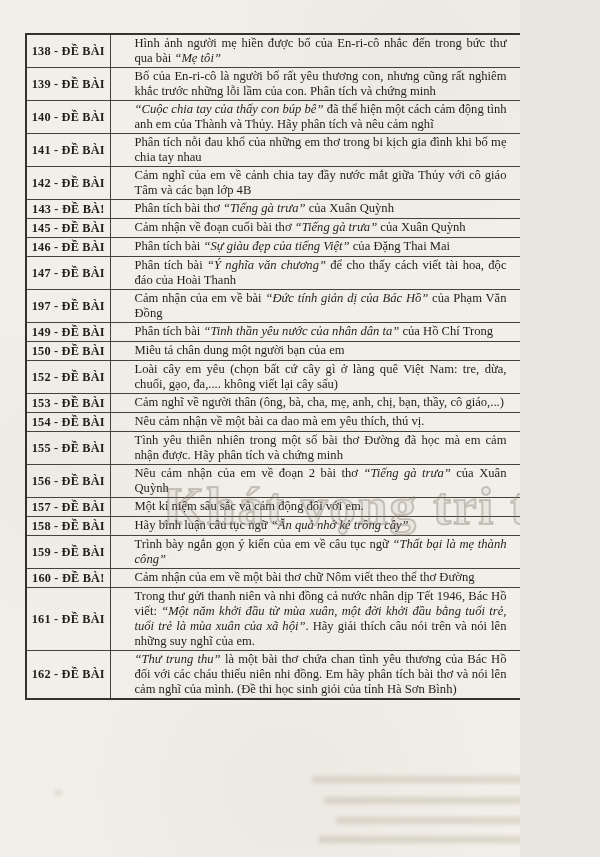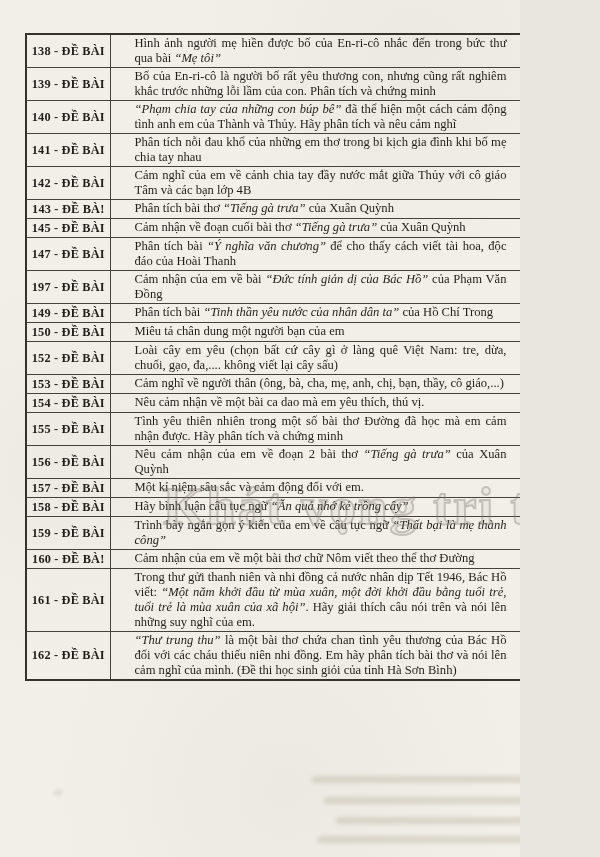--- a/index.html
+++ b/index.html
@@ -97,21 +97,21 @@
           <td class="c-desc"><span>Hình ảnh người mẹ hiền được bố của En-ri-cô nhắc đến trong bức thư qua bài </span><i>“Mẹ tôi”</i></td>
           <td class="c-page">175</td>
         </tr>
         <tr>
           <td class="c-no">139 - ĐỀ BÀI</td>
           <td class="c-desc"><span>Bố của En-ri-cô là người bố rất yêu thương con, nhưng cũng rất nghiêm khắc trước những lỗi lầm của con. Phân tích và chứng minh</span></td>
           <td class="c-page">176</td>
         </tr>
         <tr>
           <td class="c-no">140 - ĐỀ BÀI</td>
-          <td class="c-desc"><i>“Phạm chia tay của những con búp bê”</i><span> đã thể hiện một cách cảm động tình anh em của Thành và Thủy. Hãy phân tích và nêu cảm nghĩ</span></td>
+          <td class="c-desc"><i>“Cuộc chia tay của thấy con búp bê”</i><span> đã thể hiện một cách cảm động tình anh em của Thành và Thủy. Hãy phân tích và nêu cảm nghĩ</span></td>
           <td class="c-page">177</td>
         </tr>
         <tr>
           <td class="c-no">141 - ĐỀ BÀI</td>
           <td class="c-desc"><span>Phân tích nỗi đau khổ của những em thơ trong bi kịch gia đình khi bố mẹ chia tay nhau</span></td>
           <td class="c-page">178</td>
         </tr>
         <tr>
           <td class="c-no">142 - ĐỀ BÀI</td>
           <td class="c-desc"><span>Cảm nghĩ của em về cảnh chia tay đầy nước mắt giữa Thủy với cô giáo Tâm và các bạn lớp 4B</span></td>
@@ -119,20 +119,25 @@
         </tr>
         <tr>
           <td class="c-no">143 - ĐỀ BÀ!</td>
           <td class="c-desc"><span>Phân tích bài thơ </span><i>“Tiếng gà trưa”</i><span> của Xuân Quỳnh</span></td>
           <td class="c-page">180</td>
         </tr>
         <tr>
           <td class="c-no">145 - ĐỀ BÀI</td>
           <td class="c-desc"><span>Cảm nhận về đoạn cuối bài thơ </span><i>“Tiếng gà trưa”</i><span> của Xuân Quỳnh</span></td>
           <td class="c-page">183</td>
+        </tr>
+        <tr>
+          <td class="c-no">146 - ĐỀ BÀI</td>
+          <td class="c-desc"><span>Phân tích bài </span><i>“Sự giàu đẹp của tiếng Việt”</i><span> của Đặng Thai Mai</span></td>
+          <td class="c-page">184</td>
         </tr>
         <tr>
           <td class="c-no">147 - ĐỀ BÀI</td>
           <td class="c-desc"><span>Phân tích bài </span><i>“Ý nghĩa văn chương”</i><span> để cho thấy cách viết tài hoa, độc đáo của Hoài Thanh</span></td>
           <td class="c-page">185</td>
         </tr>
         <tr>
           <td class="c-no">197 - ĐỀ BÀI</td>
           <td class="c-desc"><span>Cảm nhận của em về bài </span><i>“Đức tính giản dị của Bác Hồ”</i><span> của Phạm Văn Đồng</span></td>
           <td class="c-page">187</td>

